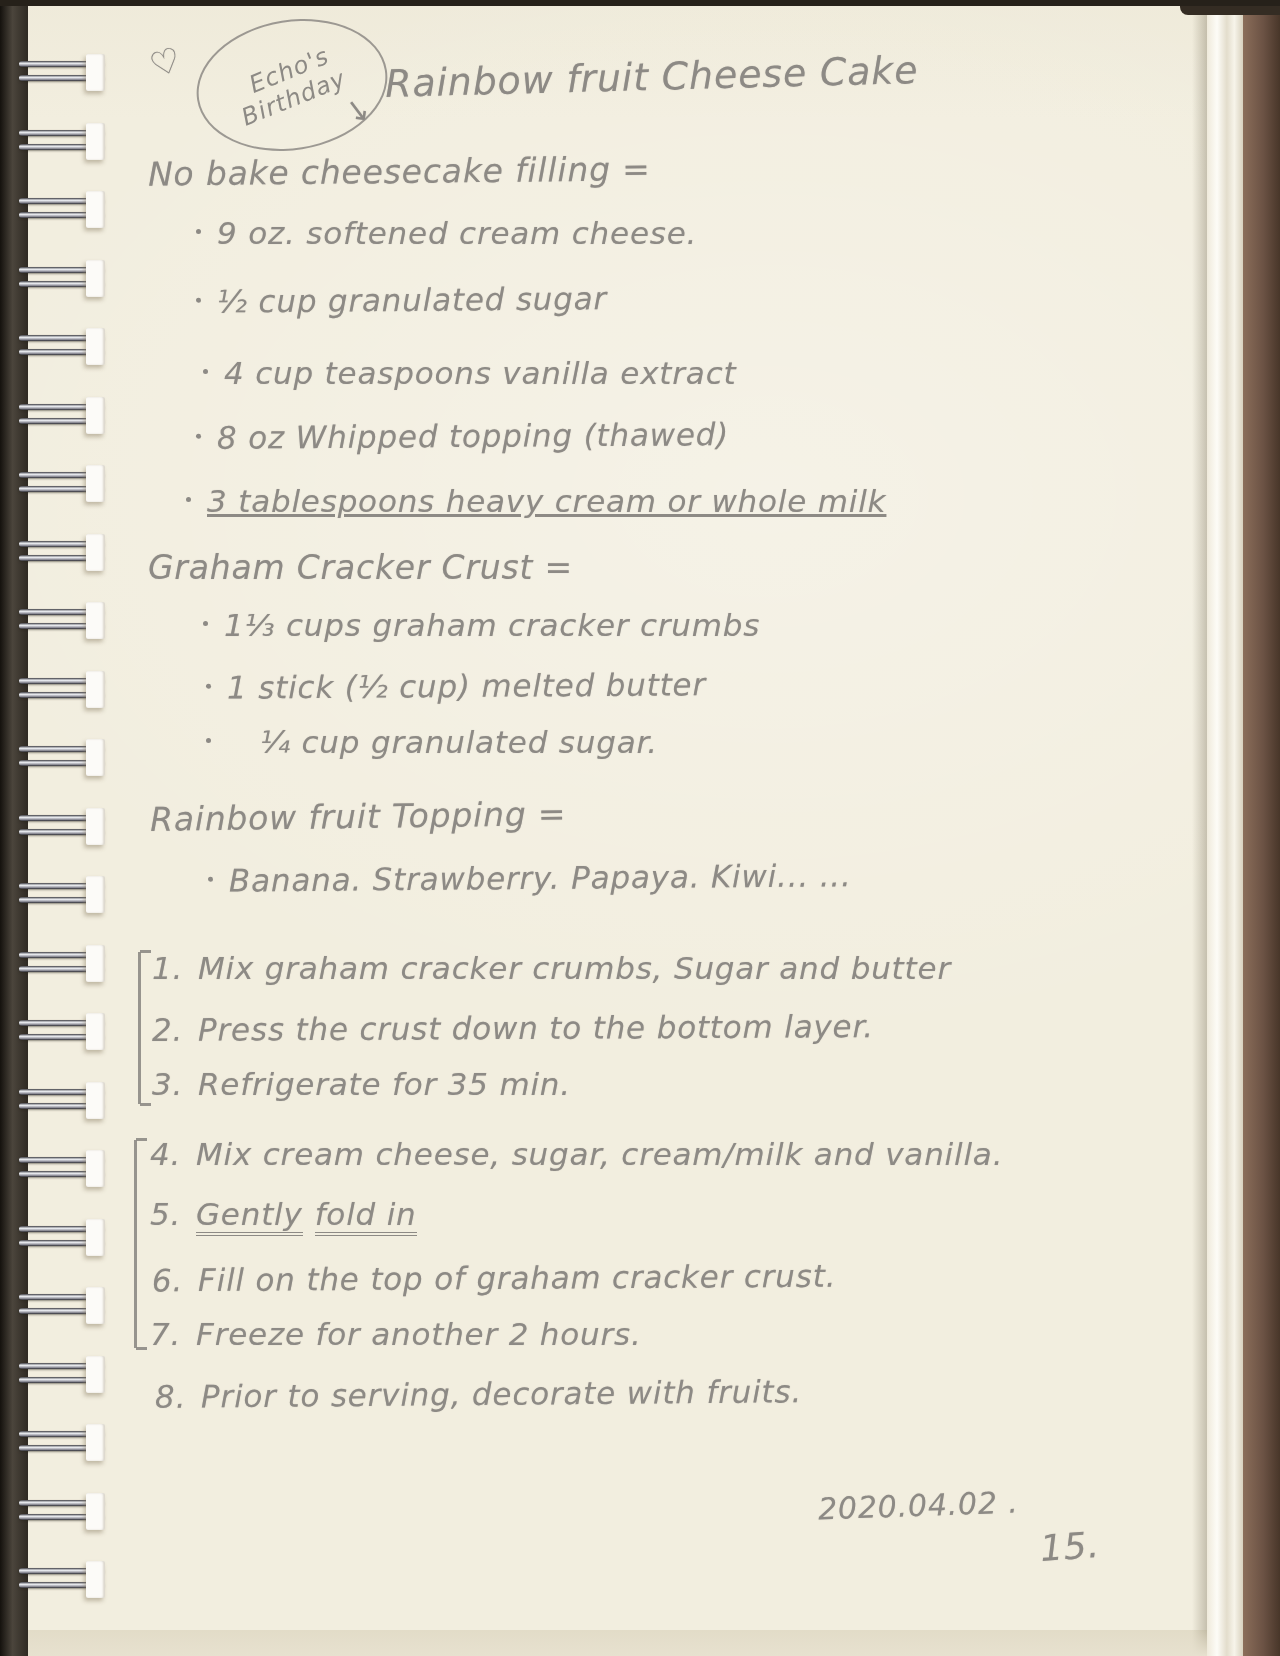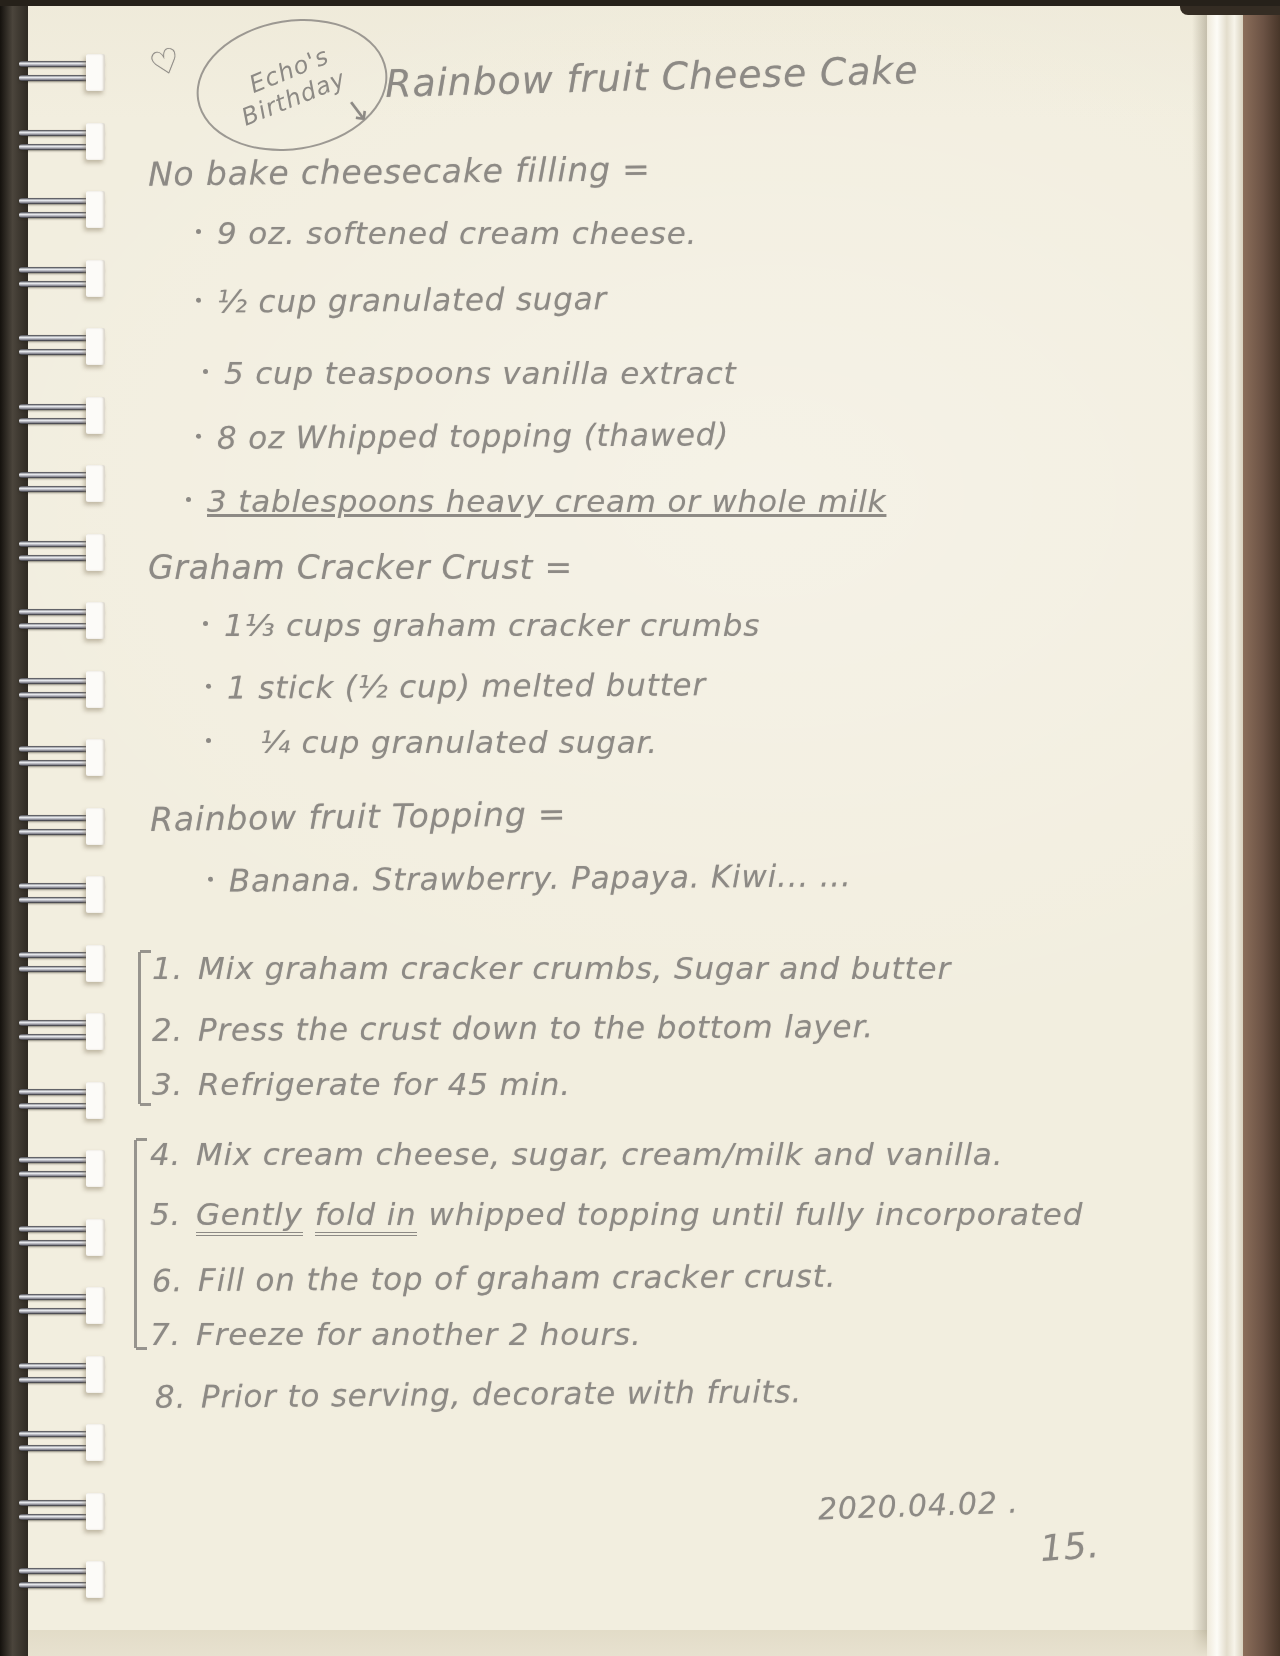--- a/index.html
+++ b/index.html
@@ -209,21 +209,21 @@
   <div class="hw item" style="left:196px;top:215px;">
       <i class="dot"></i>
       <span>9 oz. softened cream cheese.</span>
     </div>
   <div class="hw item" style="left:196px;top:282px;transform:rotate(-.5deg);">
       <i class="dot"></i>
       <span>½ cup granulated sugar</span>
     </div>
   <div class="hw item" style="left:203px;top:355px;">
       <i class="dot"></i>
-      <span>5 cup teaspoons vanilla extract</span>
+      <span>4 cup teaspoons vanilla extract</span>
     </div>
   <div class="hw item" style="left:196px;top:418px;transform:rotate(-.4deg);">
       <i class="dot"></i>
       <span>8 oz Whipped topping (thawed)</span>
     </div>
   <div class="hw item" style="left:186px;top:483px;text-decoration:underline;">
       <i class="dot"></i>
       <span>3 tablespoons heavy cream or whole milk</span>
     </div>
 
@@ -253,31 +253,30 @@
   <div class="hw step" style="left:152px;top:950px;">
       <span class="num">1.</span>
       <span class="txt">Mix graham cracker crumbs, Sugar and butter</span>
     </div>
   <div class="hw step" style="left:152px;top:1010px;transform:rotate(-.3deg);">
       <span class="num">2.</span>
       <span class="txt">Press the crust down to the bottom layer.</span>
     </div>
   <div class="hw step" style="left:152px;top:1066px;">
       <span class="num">3.</span>
-      <span class="txt">Refrigerate for 45 min.</span>
+      <span class="txt">Refrigerate for 35 min.</span>
     </div>
   <div class="hw step" style="left:150px;top:1136px;">
       <span class="num">4.</span>
       <span class="txt">Mix cream cheese, sugar, cream/milk and vanilla.</span>
     </div>
   <div class="hw step" style="left:150px;top:1196px;">
       <span class="num">5.</span>
       <span class="u">Gently</span>
       <span class="u">fold in</span>
-      <span class="txt">whipped topping until fully incorporated</span>
     </div>
   <div class="hw step" style="left:152px;top:1260px;transform:rotate(-.4deg);">
       <span class="num">6.</span>
       <span class="txt">Fill on the top of graham cracker crust.</span>
     </div>
   <div class="hw step" style="left:150px;top:1316px;">
       <span class="num">7.</span>
       <span class="txt">Freeze for another 2 hours.</span>
     </div>
   <div class="hw step" style="left:155px;top:1376px;transform:rotate(-.5deg);">

